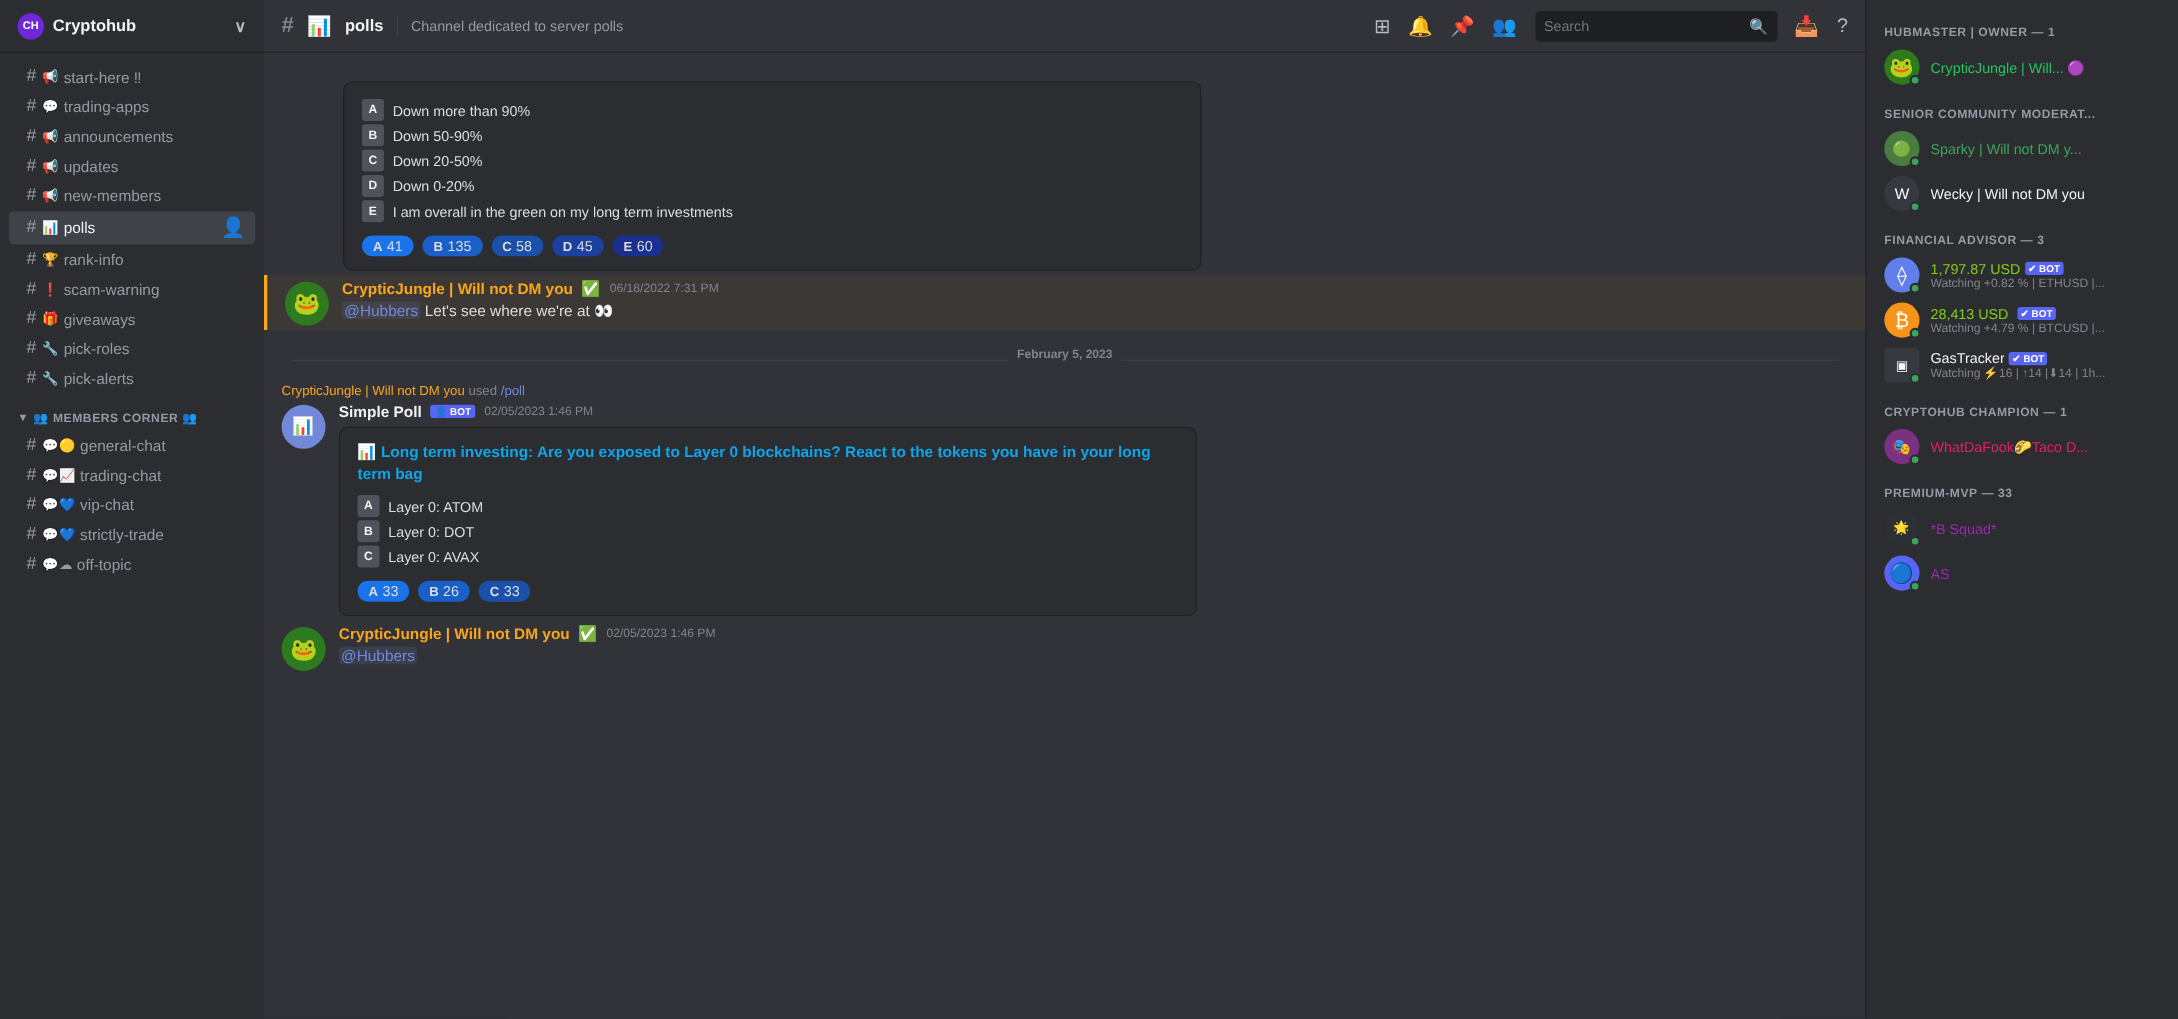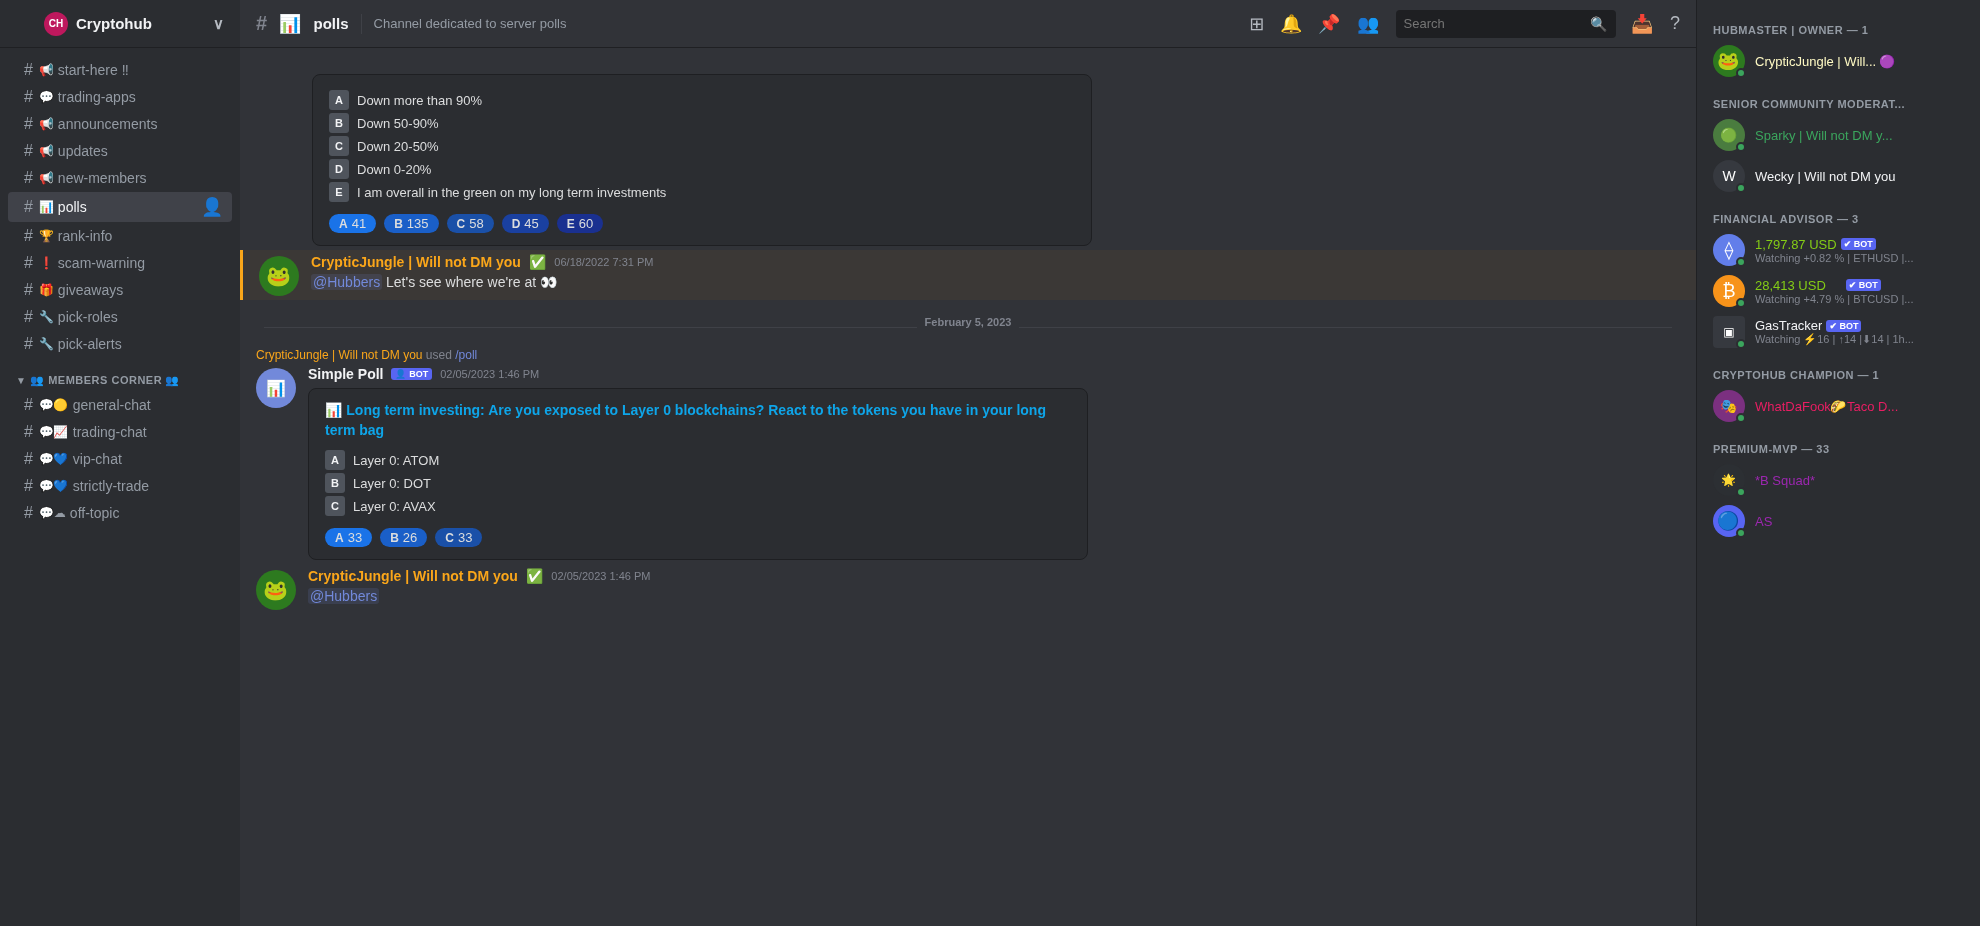--- a/index.html
+++ b/index.html
@@ -29,25 +29,25 @@
       padding: 0 16px;
       border-bottom: 1px solid #1f2023;
       cursor: pointer;
       font-weight: 600;
       font-size: 15px;
       color: #f2f3f5;
     }
     .server-header-icon {
       width: 24px;
       height: 24px;
-      background: #be185d;
+      background: #6d28d9;
       border-radius: 50%;
       margin-right: 8px;
       display: flex; align-items: center; justify-content: center;
-      font-size: 10px; color: white; font-weight: bold; margin-left: 28px;
+      font-size: 10px; color: white; font-weight: bold;
     }
     .server-header-chevron {
       margin-left: auto;
       color: #b5bac1;
     }
     .channel-list {
       flex: 1;
       overflow-y: auto;
       padding: 8px 0;
     }
@@ -310,21 +310,21 @@
       bottom: -1px;
       right: -1px;
       width: 10px;
       height: 10px;
       border-radius: 50%;
       border: 2px solid #2b2d31;
     }
     .status-dot.online { background: #3ba55d; }
 
     .member-name { font-size: 13px; color: #f2f3f5; font-weight: 500; overflow: hidden; text-overflow: ellipsis; white-space: nowrap; }
-    .member-name.owner { color: #fef9c3; }
+    .member-name.owner { color: #22c55e; }
     .member-name.mod { color: #3ba55d; }
     .member-name.advisor { color: #84cc16; }
     .member-name.champion { color: #e91e63; }
     .member-name.premium { color: #9c27b0; }
 
     .member-subtext { font-size: 11px; color: #80848e; white-space: nowrap; overflow: hidden; text-overflow: ellipsis; text-align: right; }
     .member-info { min-width: 0; }
 
     .bot-tag-small {
       background: #5865f2;
@@ -646,21 +646,21 @@
       </div>
       <div class="member-subtext">Watching +0.82 % | ETHUSD |...</div>
     </div>
   </div>
   <div class="member-item">
     <div class="member-avatar" style="background:#f7931a; color:white; font-size:18px;">
       ₿
       <div class="status-dot online"></div>
     </div>
     <div class="member-info">
-      <div style="display:flex; align-items:center; gap:20px;">
+      <div style="display:flex; align-items:center; gap:8px;">
         <div class="member-name advisor">28,413 USD</div>
         <span class="bot-tag-small">✔ BOT</span>
       </div>
       <div class="member-subtext">Watching +4.79 % | BTCUSD |...</div>
     </div>
   </div>
   <div class="member-item">
     <div class="member-avatar" style="background:#36393f; color:white; font-size:12px; border-radius:4px;">
       ▣
       <div class="status-dot online"></div>

